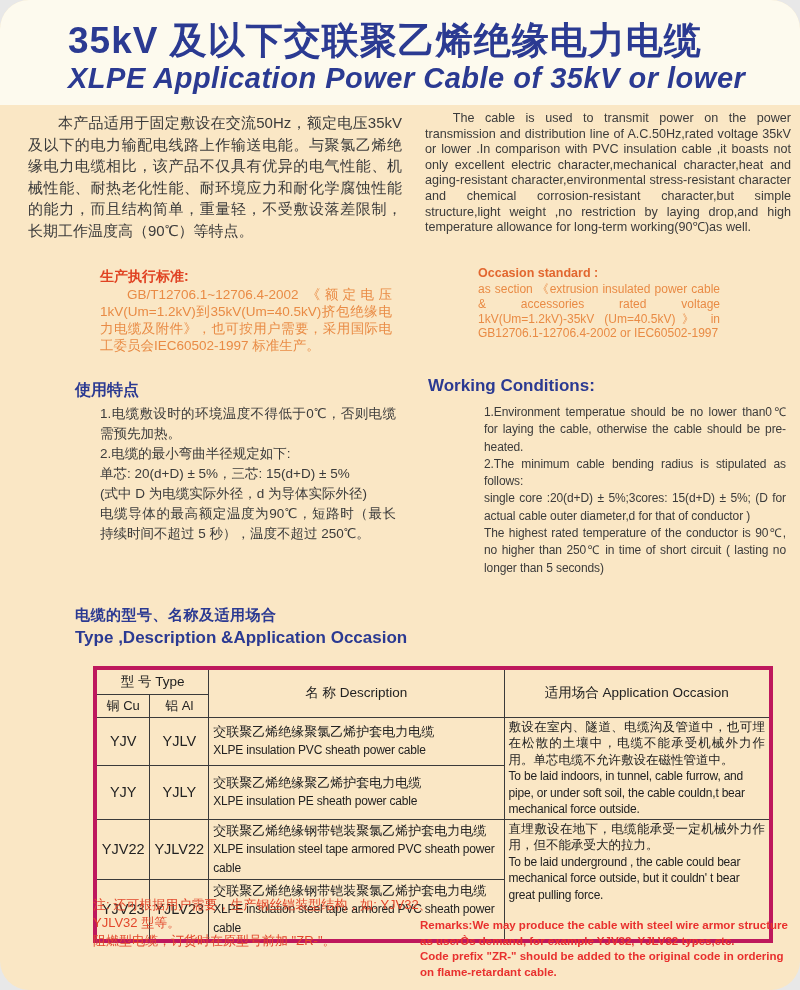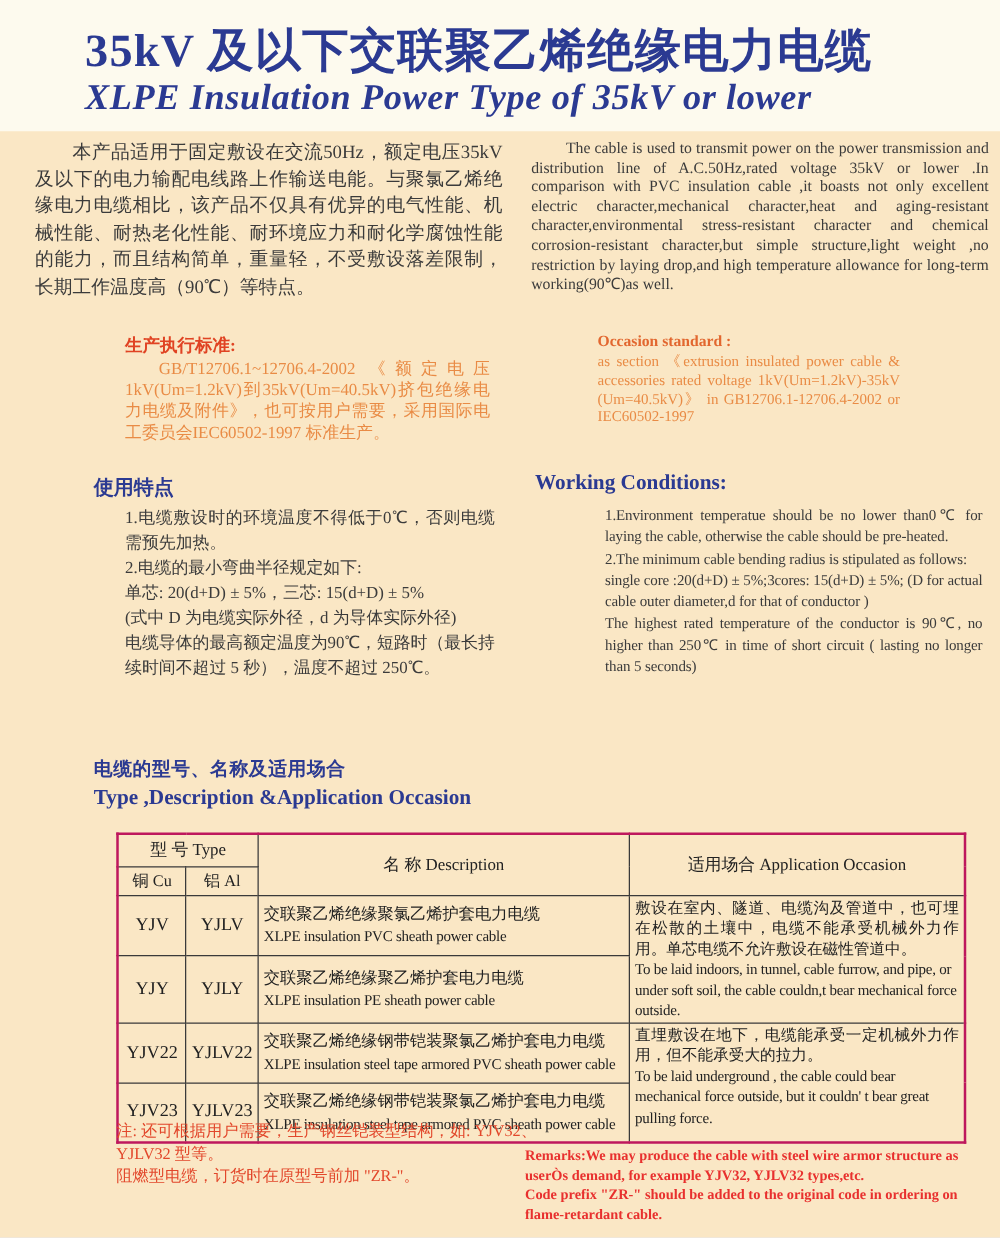--- a/index.html
+++ b/index.html
@@ -1,20 +1,20 @@
 <!DOCTYPE html>
 <html><head>
 <meta charset="utf-8">
 <style>
   * { margin:0; padding:0; box-sizing:border-box; }
   html,body { background:#e8e8e8; }
   .page {
     position:relative; width:800px; height:990px; margin:0 auto;
     background:#fae7c5; overflow:hidden;
-    font-family:Liberation Serif, serif; color:#3b3b3b;
+    font-family:Liberation Sans, sans-serif; color:#3b3b3b;border-radius:29px;
   }
   .top-band {
     position:absolute; top:0; left:0; width:800px; height:105px;
     background:#fdfaee;
   }
   .title-zh {
     position:absolute; top:16px; left:68px;
     font-size:37px; font-weight:bold; letter-spacing:1px;
     color:#2b3a92; white-space:nowrap;
   }
@@ -72,21 +72,21 @@
   .tbl-head-zh {
     position:absolute; top:606px; left:75px;
     font-size:15px; font-weight:bold; color:#2b3a92; letter-spacing:0.5px;
   }
   .tbl-head-en {
     position:absolute; top:628px; left:75px;
     font-size:17px; font-weight:bold; color:#2b3a92;
   }
   table.type-table {
     position:absolute; top:666px; left:93px; width:680px;
-    border-collapse:collapse; border:2px solid #be185d;
+    border-collapse:collapse; border:4px solid #be185d;
     color:#222;
   }
   table.type-table th, table.type-table td {
     border:1px solid #3a3a3a; font-weight:normal; padding:1px 4px;
   }
   th.h-type   { height:26px; font-size:13.5px; }
   th.h-metal  { height:23px; font-size:13px; }
   th.h-desc, th.h-app { font-size:13.5px; }
   td.c-type { text-align:center; font-size:14.5px; }
   td.c-desc { padding-left:8px; }
@@ -108,21 +108,21 @@
     font-size:11.5px; line-height:15.5px; color:#e8302e; font-weight:bold;
   }
 </style>
 </head>
 <body>
 
 <div class="page">
 
   <div class="top-band">
     <div class="title-zh">35kV 及以下交联聚乙烯绝缘电力电缆</div>
-    <div class="title-en">XLPE  Insulation Power Type of 35kV or lower</div>
+    <div class="title-en">XLPE  Application Power Cable of 35kV or lower</div>
   </div>
 
   <div class="intro-zh">本产品适用于固定敷设在交流50Hz，额定电压35kV及以下的电力输配电线路上作输送电能。与聚氯乙烯绝缘电力电缆相比，该产品不仅具有优异的电气性能、机械性能、耐热老化性能、耐环境应力和耐化学腐蚀性能的能力，而且结构简单，重量轻，不受敷设落差限制，长期工作温度高（90℃）等特点。</div>
   <div class="intro-en">The cable is used to transmit power on the power transmission and distribution line of A.C.50Hz,rated voltage 35kV or lower .In comparison with PVC insulation cable ,it boasts not only excellent electric character,mechanical character,heat and aging-resistant character,environmental stress-resistant character and chemical corrosion-resistant character,but simple structure,light weight ,no restriction by laying drop,and high temperature allowance for long-term working(90℃)as well.</div>
 
   <div class="std-zh-head">生产执行标准:</div>
   <div class="std-zh-body">GB/T12706.1~12706.4-2002 《额定电压1kV(Um=1.2kV)到35kV(Um=40.5kV)挤包绝缘电力电缆及附件》，也可按用户需要，采用国际电工委员会IEC60502-1997 标准生产。</div>
   <div class="std-en-head">Occasion standard :</div>
   <div class="std-en-body">as section 《extrusion insulated power cable &amp; accessories rated voltage 1kV(Um=1.2kV)-35kV (Um=40.5kV)》 in GB12706.1-12706.4-2002 or IEC60502-1997</div>
 

